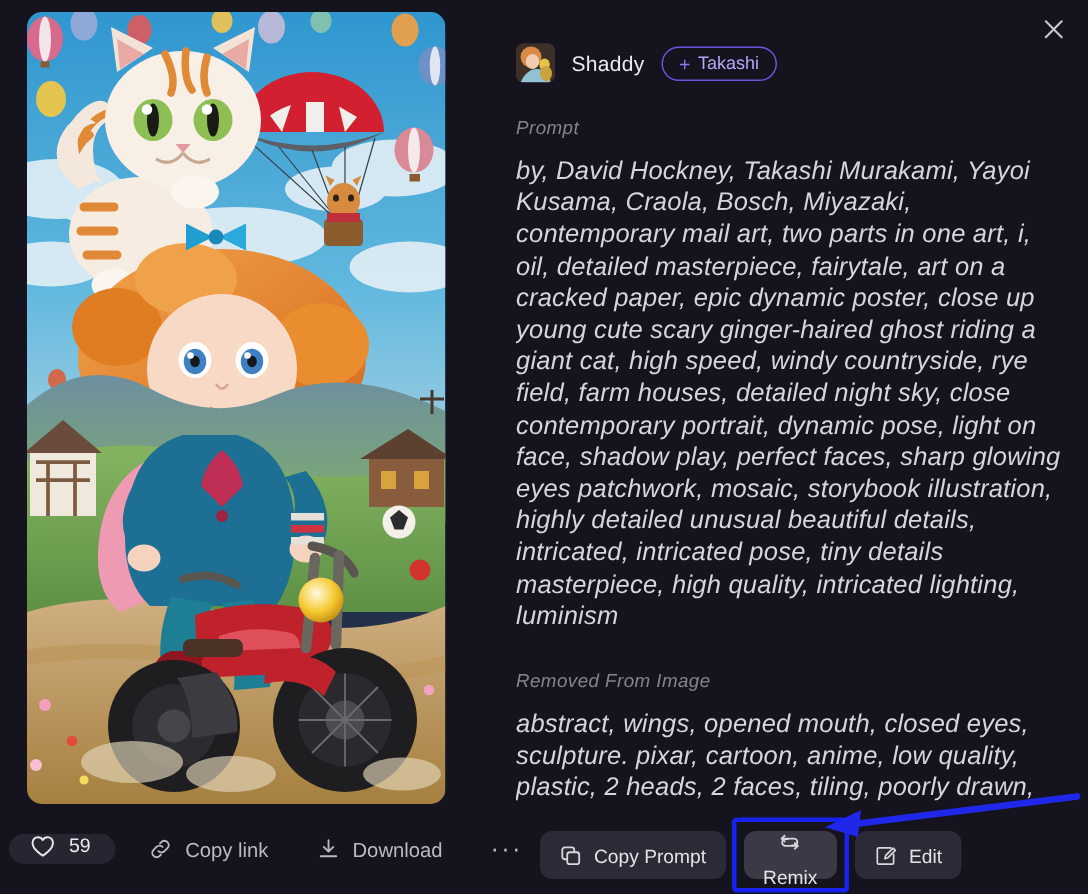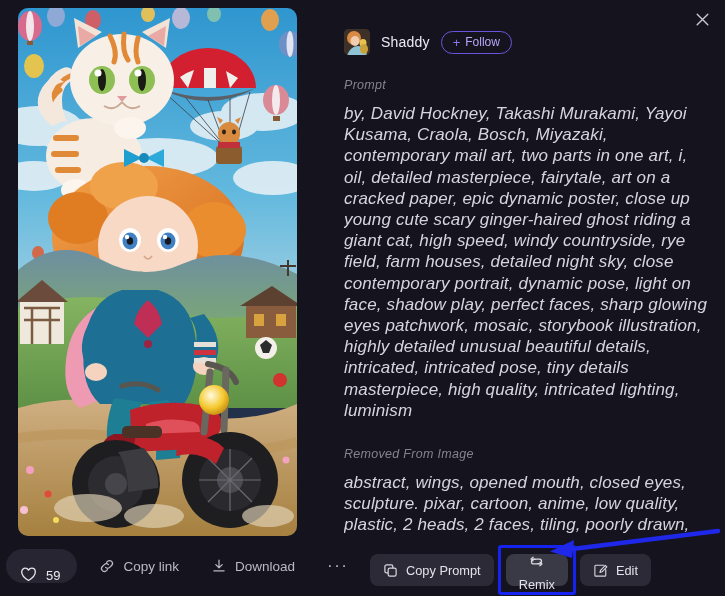--- a/index.html
+++ b/index.html
@@ -41,24 +41,24 @@
 
   
   #image-actionbar {
     position: absolute;
     left: 6px; top: 547px;
     display: flex;
     align-items: center;
     height: 38px;
   }
   #like-button {
-    display: flex; align-items: flex-end; gap: 9px;
+    display: flex; align-items: flex-start; gap: 9px;
     background: #272531;
     border-radius: 19px;
-    height: 34px;
+    height: 20px;
     padding: 0 17px 0 14px;
     cursor: pointer;
   }
   #like-button .lbl { font-size: 13px; color: #e8e8ee; }
   .bar-action {
     display: flex; align-items: center; gap: 8px;
     height: 36px;
     padding: 0 10px;
     margin-left: 12px;
     border-radius: 8px;
@@ -139,21 +139,21 @@
     font-size: 17px;
     line-height: 21.2px;
     color: #d6d5de;
     letter-spacing: .15px;
   }
   #removed-section { margin-top: 26px; }
 
   
   #detail-actionbar {
     position: absolute;
-    left: 350px;
+    left: 340px;
     top: 554px;
     display: flex;
     align-items: center;
     gap: 12px;
     padding-left: 20px;
   }
   .pill-button {
     display: flex;
     align-items: center;
     gap: 8px;
@@ -476,21 +476,21 @@
         <ellipse cx="10" cy="9" rx="7" ry="7" fill="#d98a45"></ellipse>
         <ellipse cx="11" cy="12" rx="4.5" ry="5" fill="#f0cdb0"></ellipse>
         <path d="M3 26 q4 -9 11 -9 q8 0 9 9 Z" fill="#8fc2d4"></path>
         <ellipse cx="19" cy="14" rx="3.5" ry="4" fill="#e8c24a"></ellipse>
         <ellipse cx="20" cy="20" rx="4" ry="5" fill="#c9a23c"></ellipse>
       </svg>
     </div>
     <div id="author-name">Shaddy</div>
     <div id="follow-button">
       <span class="plus">+</span>
-      <span>Follow</span>
+      <span>Takashi</span>
     </div>
   </div>
 
 
   <div class="section" id="prompt-section">
     <div class="section-label">Prompt</div>
     <div class="section-body">by, David Hockney, Takashi Murakami, Yayoi Kusama, Craola, Bosch, Miyazaki, contemporary mail art, two parts in one art, i, oil, detailed masterpiece, fairytale, art on a cracked paper, epic dynamic poster, close up young cute scary ginger-haired ghost riding a giant cat, high speed, windy countryside, rye field, farm houses, detailed night sky, close contemporary portrait, dynamic pose, light on face, shadow play, perfect faces, sharp glowing eyes patchwork, mosaic, storybook illustration, highly detailed unusual beautiful details, intricated, intricated pose, tiny details masterpiece, high quality, intricated lighting, luminism</div>
   </div>
 
   <div class="section" id="removed-section">

